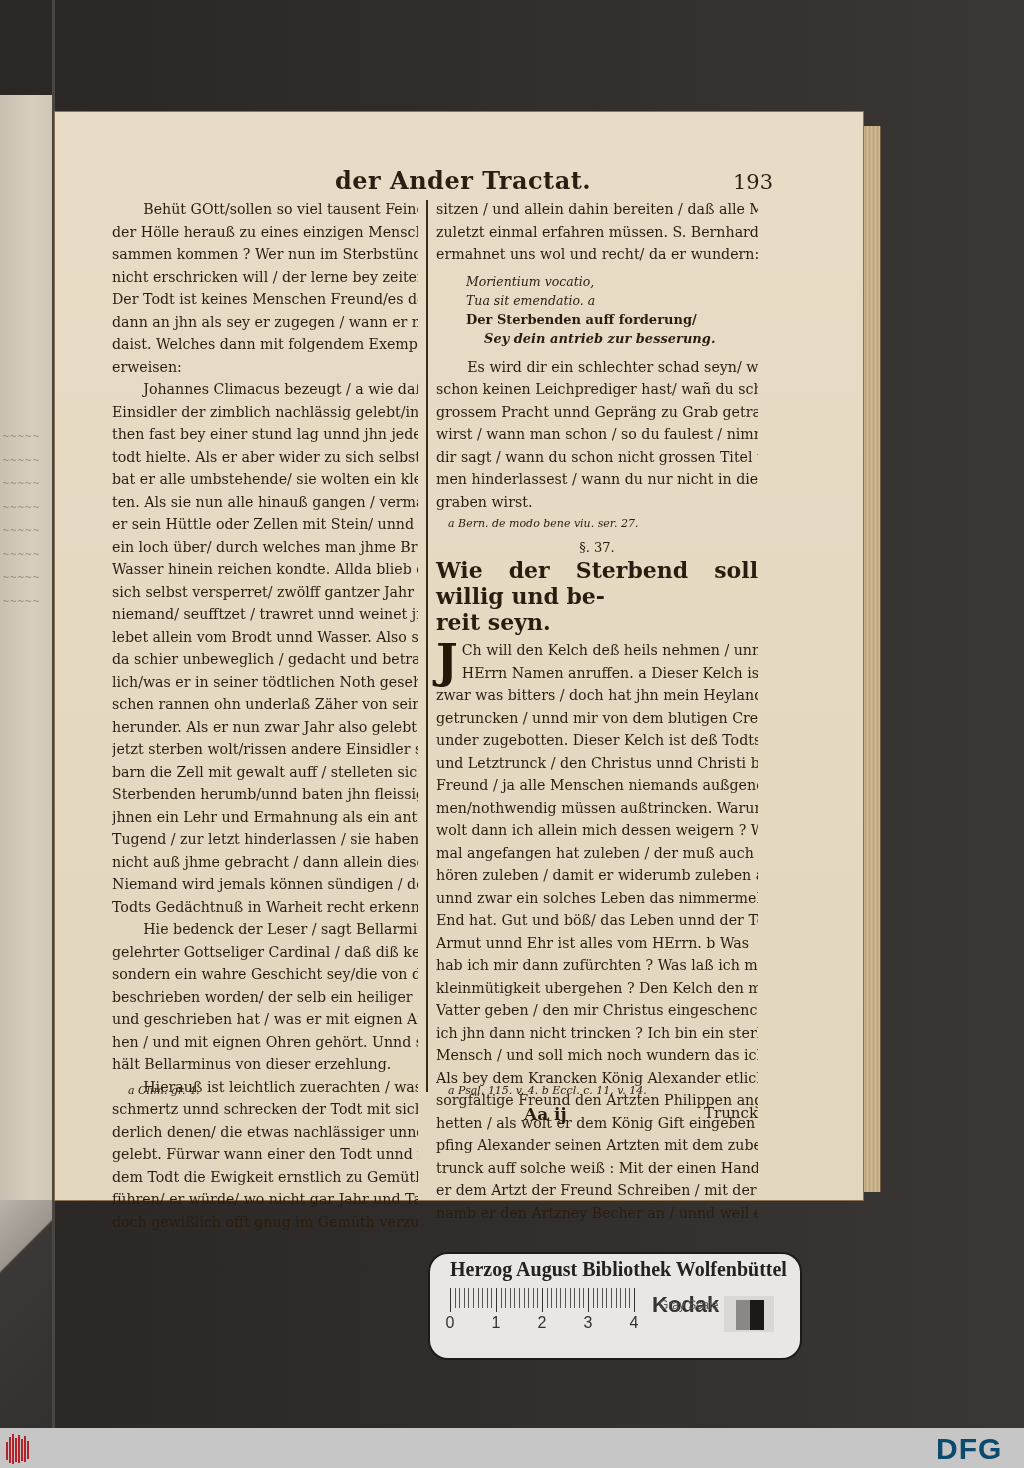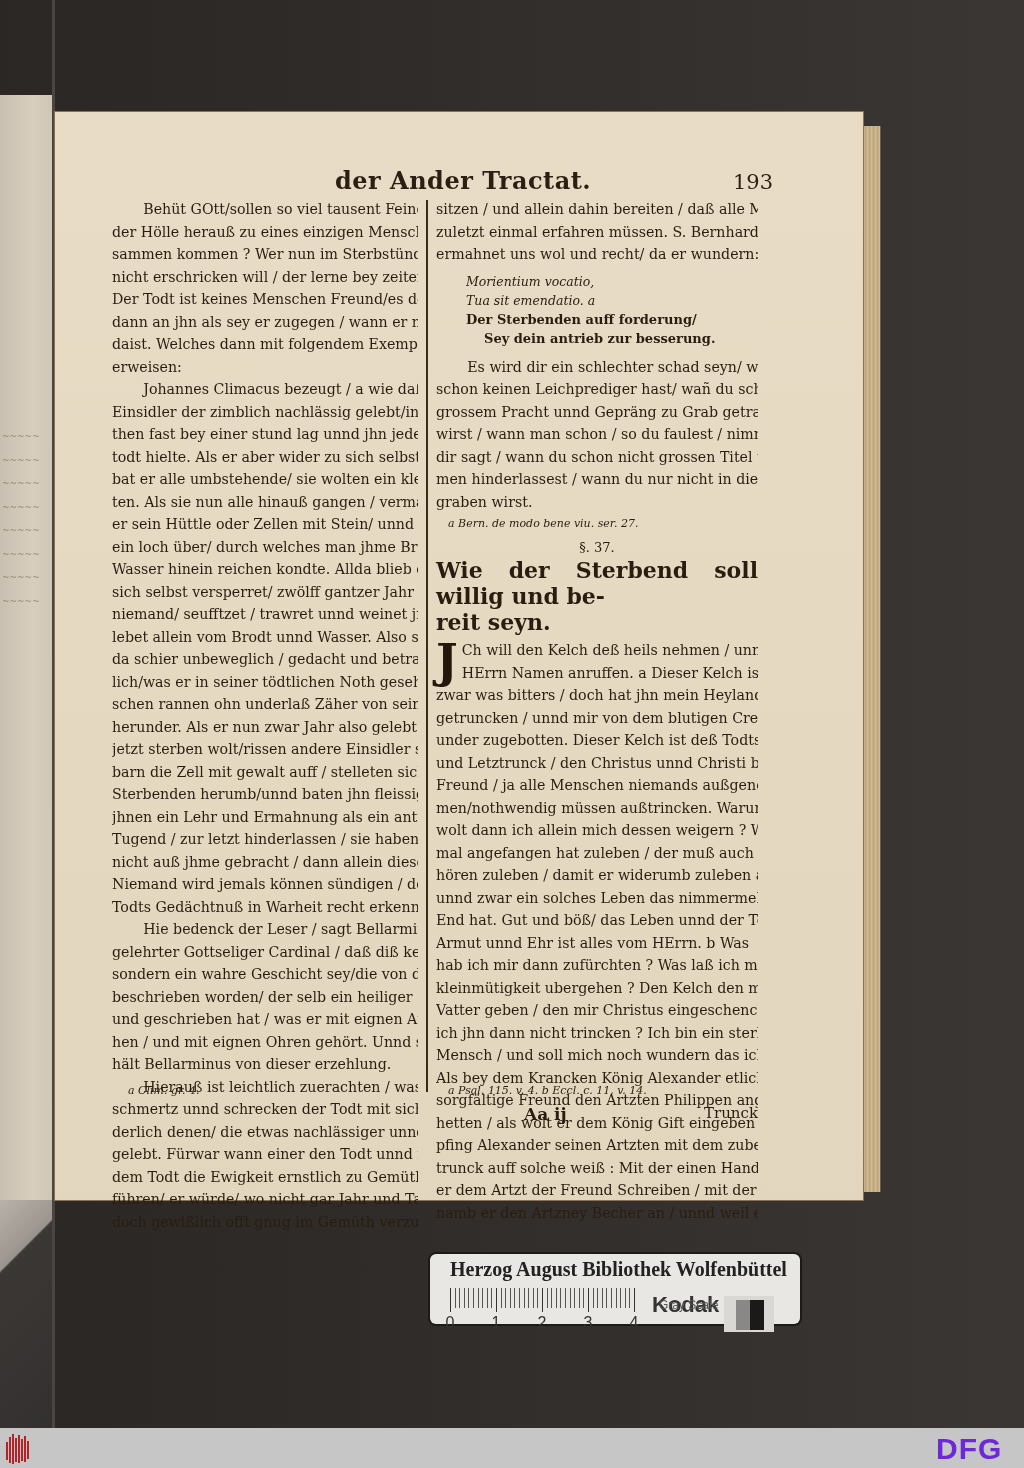--- a/index.html
+++ b/index.html
@@ -52,36 +52,36 @@
   .col {
     position:absolute; color:#2a1d10; font-size:14.2px; line-height:22.5px;
     text-align:justify;
   }
   .col-left { left:112px; top:198px; width:306px; }
   .col-right { left:436px; top:198px; width:322px; }
   .col p { margin:0; }
   .col .line { display:block; white-space:nowrap; overflow:hidden; text-overflow:clip; }
   .verse { margin-left:30px; font-style:italic; font-size:12.5px; line-height:19px; }
   .verse.de { font-style:normal; font-weight:bold; font-size:13px; }
-  .verse.de2 { margin-left:48px; }
+  .verse.de2 { margin-left:48px;font-style:italic; }
   .note { font-style:italic; font-size:11px; margin-left:12px; line-height:18px; }
   .section-mark { text-align:center; font-size:13px; line-height:18px; margin-top:6px; }
   .section-title { font-weight:bold; font-size:22px; line-height:26px; }
   .section-title.center { text-align:left; }
   .dropcap { float:left; font-size:46px; line-height:40px; font-weight:bold; margin:2px 4px 0 0; color:#241709; }
   .catch-row { position:absolute; left:436px; top:1104px; width:322px; height:26px; }
   .signature { position:absolute; left:88px; top:0; font-size:17px; font-weight:bold; color:#2a1d10; }
   .catchword { position:absolute; right:0; top:0; font-size:15px; color:#2a1d10; }
   .footnote-left { position:absolute; left:128px; top:1084px; font-style:italic; font-size:11px; color:#2a1d10; }
   .footnote-right { position:absolute; left:448px; top:1084px; font-style:italic; font-size:11px; color:#2a1d10; }
 
   
   .hab-label {
-    position:absolute; left:430px; top:1254px; width:370px; height:70px;
-    background:#e9e7e3; border-radius:6px; box-shadow:0 0 0 2px #1d1b19;
+    position:absolute; left:430px; top:1254px; width:370px; height:104px;
+    background:#e9e7e3; border-radius:18px; box-shadow:0 0 0 2px #1d1b19;
   }
   .hab-label .title {
     position:absolute; left:20px; top:4px; font-family:"Liberation Serif", serif;
     font-weight:bold; font-size:20px; color:#222;
   }
   .ruler { position:absolute; left:20px; top:34px; width:190px; height:44px; }
   .ruler .ticks {
     position:absolute; left:0; top:0; width:184px; height:20px;
     background:repeating-linear-gradient(90deg,#555 0px,#555 1px,transparent 1px,transparent 4.6px);
   }
@@ -94,21 +94,21 @@
   .gray-patches .p2 { position:absolute; left:26px; top:4px; width:14px; height:30px; background:#1b1a19; }
 
   
   .footer {
     position:absolute; left:0; top:1428px; width:1024px; height:40px; background:#c6c6c6;
     font-family:"Liberation Sans", sans-serif;
   }
   .hab-logo { position:absolute; left:6px; top:6px; width:26px; height:30px; }
   .hab-logo i { position:absolute; top:0; width:2px; background:#b2232a; }
   .footer-text { position:absolute; left:116px; top:8px; font-size:21px; color:#111; letter-spacing:-0.3px; }
-  .dfg-logo { position:absolute; left:936px; top:4px; font-size:30px; font-weight:bold; color:#6d28d9; letter-spacing:1px; }
+  .dfg-logo { position:absolute; left:936px; top:4px; font-size:30px; font-weight:bold; color:#0c4a6e; letter-spacing:1px; }
 </style>
 </head>
 <body>
 
 <div class="backdrop"></div>
 <div class="prev-page-strip">
   <div class="ghost">~~~~~
 ~~~~~
 ~~~~~
 ~~~~~

